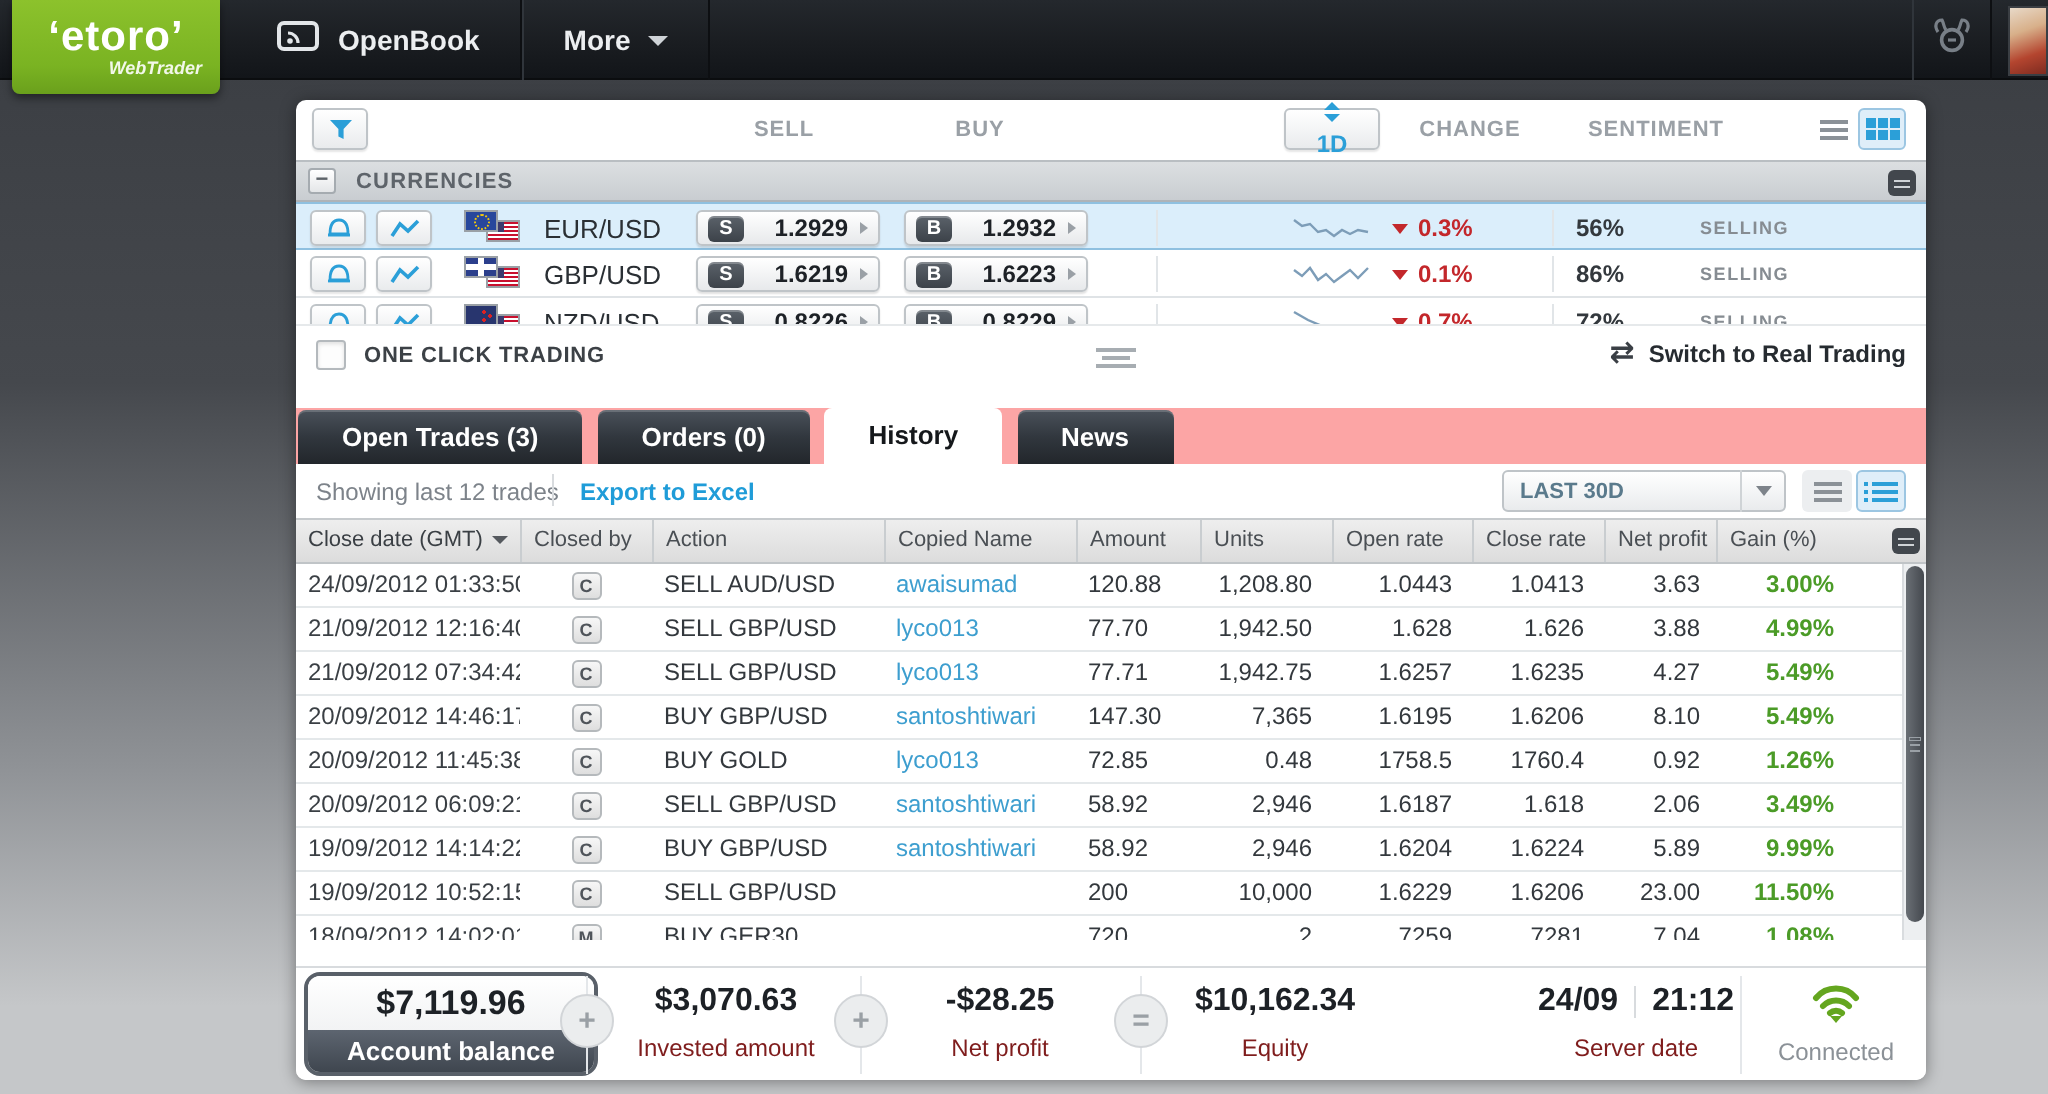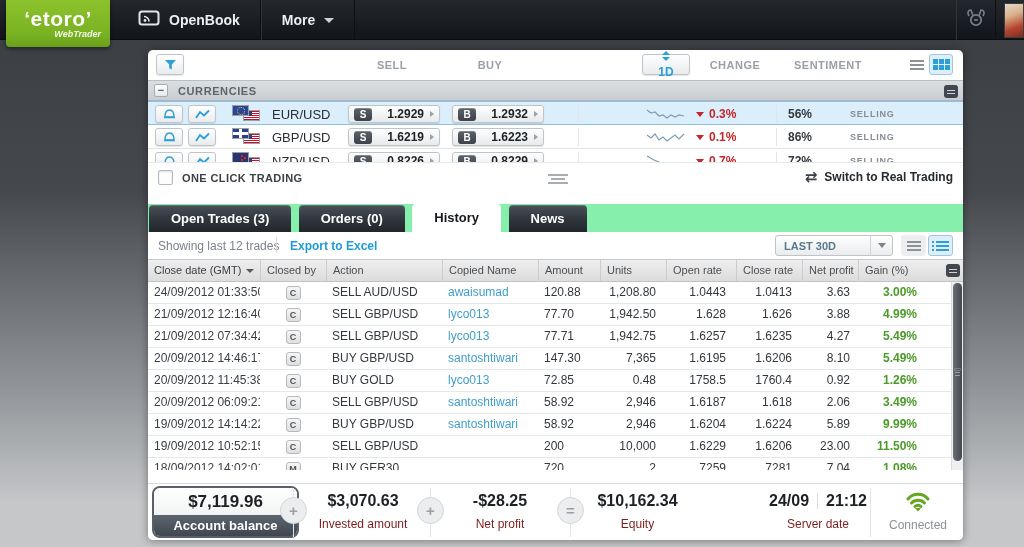--- a/index.html
+++ b/index.html
@@ -104,32 +104,32 @@
   .drag-handle { position:absolute; left:400px; top:9px; cursor:pointer; }
   .drag-handle i { display:block; height:2px; background:#a7adb2; margin:2px auto; }
   .drag-handle i:nth-child(1){width:20px}.drag-handle i:nth-child(2){width:14px}.drag-handle i:nth-child(3){width:20px}
   .switch-real { position:absolute; right:10px; top:6px; display:flex; align-items:center; gap:7px; cursor:pointer; }
   .swap-glyph { color:#3a3f45; font-size:15px; font-weight:bold; line-height:16px; }
   .switch-label { font-size:12px; font-weight:bold; color:#262b30; }
 
   .spacer { height:12px; background:#fff; }
 
   
-  .tabs-row { height:28px; padding-left:1px; background:#86efac; }
+  .tabs-row { height:28px; padding-left:1px; background:#fca5a5; }
   .tab { display:inline-block; height:27px; line-height:27px; padding:0 22px; margin-right:3px; vertical-align:bottom;
     border-radius:4px 4px 0 0; background:linear-gradient(180deg,#4a515a 0%,#31373e 50%,#22262b 100%);
     color:#fff; font-weight:bold; font-size:13px; box-shadow:inset 0 1px 0 rgba(255,255,255,.18); cursor:pointer; }
   .tab.active { background:#fff; color:#15181b; height:28px; line-height:28px; box-shadow:none; }
 
   
   .history-subbar { position:relative; height:27px; background:#fff; }
   .showing-label { position:absolute; left:10px; top:7px; font-size:12px; color:#7d838a; }
   .sub-divider { position:absolute; left:128px; top:5px; width:1px; height:16px; background:#d8dbde; }
   .export-link { position:absolute; left:142px; top:7px; font-size:12px; font-weight:bold; color:#1f9cd8; cursor:pointer; }
-  .range-select { position:absolute; right:70px; top:3px; width:118px; height:21px; background:linear-gradient(180deg,#fff,#e9ebed);
+  .range-select { position:absolute; right:70px; top:3px; width:142px; height:21px; background:linear-gradient(180deg,#fff,#e9ebed);
     border:1px solid #bfc4c8; border-radius:3px; display:flex; align-items:center; cursor:pointer;margin-left:16px; }
   .range-select .rs-text { flex:1; padding-left:8px; font-size:11px; font-weight:bold; color:#5a7a8c; }
   .range-select .rs-caret { width:22px; height:21px; border-left:1px solid #cfd3d6; display:flex; align-items:center; justify-content:center; }
   .caret-down-g { width:0; height:0; border-left:4px solid transparent; border-right:4px solid transparent; border-top:5px solid #7d838a; }
   .sub-view-toggle { position:absolute; right:10px; top:3px; display:flex; gap:2px; }
   .svt-btn { width:25px; height:21px; display:flex; align-items:center; justify-content:center; border:1px solid transparent; border-radius:3px; cursor:pointer; }
   .svt-btn.plain { background:#eceef0; }
   .svt-btn.blue-active { background:#dfeef9; border-color:#9cc6e2; }
   .bars-blue i { display:block; width:13px; height:2px; background:#2b9fd8; margin:2px 0; position:relative; }
   .bars-blue i::before { content:""; position:absolute; left:-4px; top:0; width:2px; height:2px; background:#2b9fd8; }

